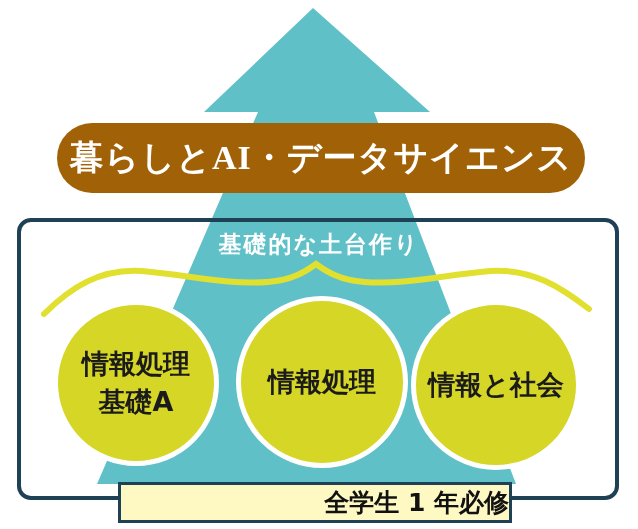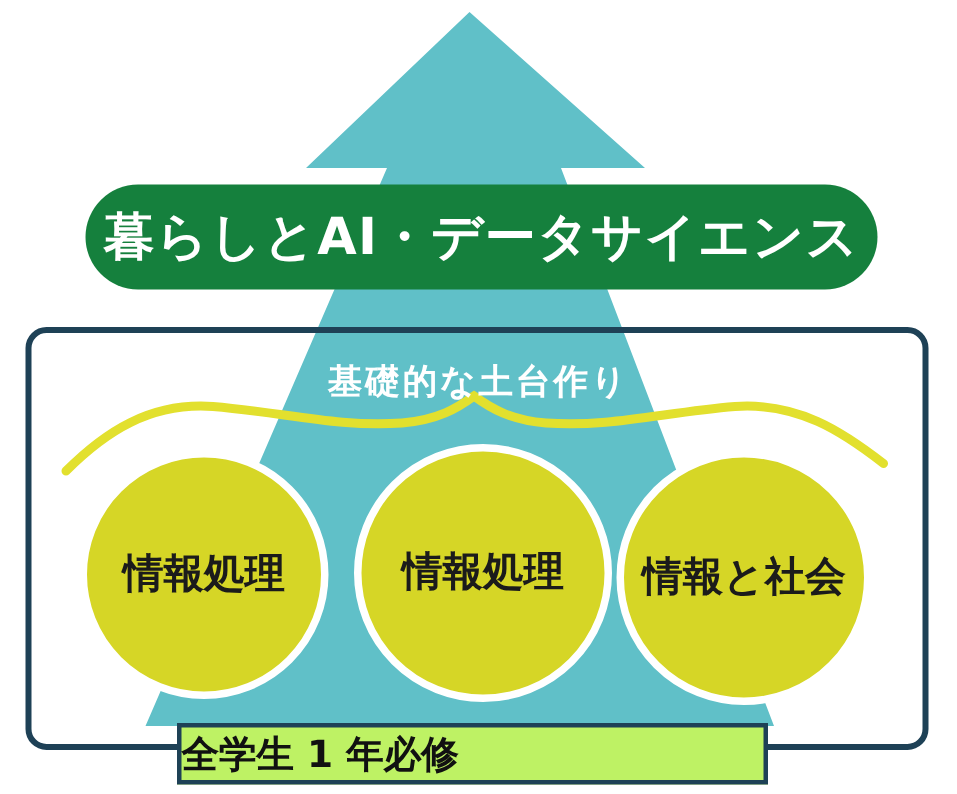--- a/index.html
+++ b/index.html
@@ -10,48 +10,48 @@
   .layer-svg{position:absolute;left:0;top:0;z-index:1;}
   
   .outer-box{
     position:absolute;left:17px;top:218px;width:594px;height:274px;
     border:4px solid #1e4156;border-radius:14px;background:transparent;z-index:2;
   }
   
   .layer-brace{position:absolute;left:0;top:0;z-index:3;}
   
   .foundation-caption{
-    position:absolute;left:0;top:239px;width:638px;text-align:center;
+    position:absolute;left:0;top:229px;width:638px;text-align:center;
     color:#ffffff;font-size:23px;font-weight:bold;letter-spacing:2px;z-index:4;
   }
   
   .circle{
     position:absolute;border-radius:50%;background:#d6d626;border:5px solid #ffffff;
     display:flex;align-items:center;justify-content:center;text-align:center;
     color:#1b1b1b;font-size:27px;font-weight:600;line-height:1.42;z-index:5;
     box-sizing:border-box;
   }
   .circle-a{left:53px;top:300px;width:166px;height:166px;}
   .circle-b{left:236px;top:296px;width:172px;height:172px;}
   .circle-c{left:411px;top:300px;width:170px;height:170px;}
   .circle .line2:empty{display:none;}
   .circle .line1,.circle .line2{display:block;}
   
   .goal-pill{
     position:absolute;left:57px;top:123px;width:528px;height:70px;border-radius:35px;
-    background:#15803d;display:flex;align-items:center;justify-content:center;z-index:6;
+    background:#a16207;display:flex;align-items:center;justify-content:center;z-index:6;font-family:Liberation Serif, serif;
   }
   .goal-pill span{
     color:#ffffff;font-size:34px;font-weight:bold;letter-spacing:1px;white-space:nowrap;
   }
   
   .footer-badge{
-    position:absolute;left:118px;top:482px;width:394px;height:41px;background:#bef264;
+    position:absolute;left:118px;top:482px;width:394px;height:41px;background:#fef9c3;
     border:3px solid #1e4156;box-sizing:border-box;display:flex;align-items:center;
-    justify-content:flex-start;z-index:7;
+    justify-content:flex-end;z-index:7;
   }
   .footer-badge span{color:#111111;font-size:25px;font-weight:600;white-space:nowrap;}
 </style>
 </head>
 <body>
 
 <div class="stage">
 
   <svg class="layer-svg" width="638" height="529" viewBox="0 0 638 529">
     <polygon points="313,8 204,112 258,112 97,484 516,484 374,112 430,112" fill="#60c0c8"></polygon>
@@ -67,20 +67,21 @@
              C 327 272, 340 280, 364 282
              C 407 285, 442 275, 490 271
              C 532 268, 562 288, 589 309" fill="none" stroke-width="6" stroke-linecap="round" stroke="#e2e02e"></path>
   </svg>
 
   <div class="foundation-caption">基礎的な土台作り</div>
 
   <div class="circle circle-a">
     <div>
       <span class="line1">情報処理</span>
+      <span class="line2">基礎A</span>
     </div>
   </div>
   <div class="circle circle-b">
     <div>
       <span class="line1">情報処理</span>
     </div>
   </div>
   <div class="circle circle-c">
     <div>
       <span class="line1">情報と社会</span>

